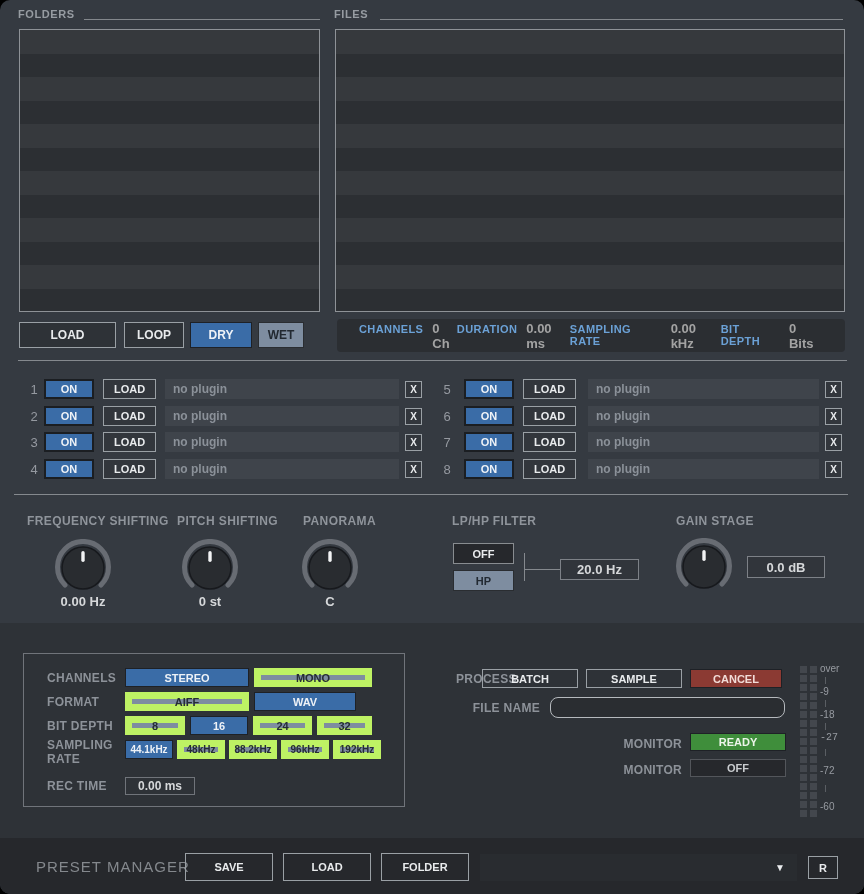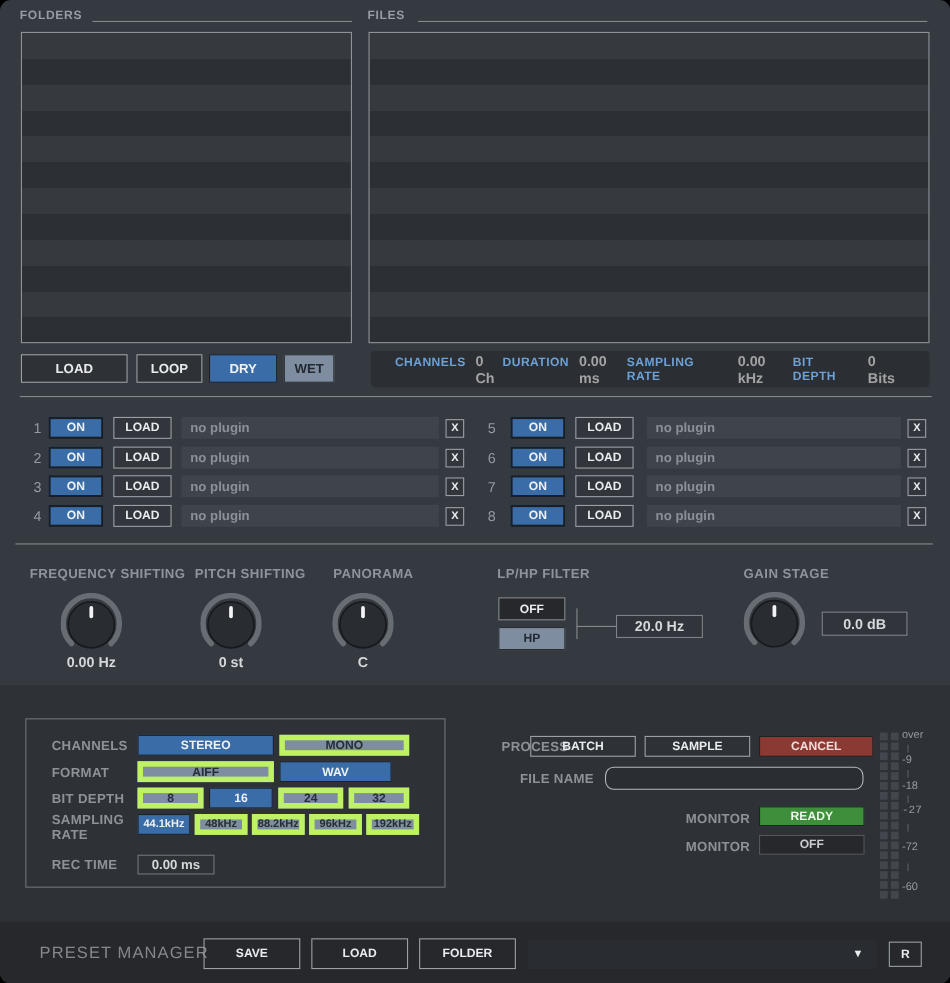--- a/index.html
+++ b/index.html
@@ -34,21 +34,21 @@
   .knobval{position:absolute;width:80px;text-align:center;font-size:13px;font-weight:bold;color:#d6d8da;}
   .valbox{position:absolute;border:1px solid #7d8187;background:#31353b;color:#d6d8da;
           font-size:13px;font-weight:bold;display:flex;align-items:center;justify-content:center;}
   .bottom{position:absolute;left:0;top:623px;width:864px;height:215px;background:#2e3237;}
   .setpanel{position:absolute;left:23px;top:653px;width:382px;height:154px;border:1px solid #70747a;}
   .setlabel{position:absolute;font-size:12px;font-weight:bold;color:#8d9299;letter-spacing:.3px;}
   .opt{position:absolute;height:19px;display:flex;align-items:center;justify-content:center;
        font-size:11px;font-weight:bold;}
   .opt.small{font-size:10px;}
   .obl{background:#3a6ca7;border:1px solid #1e2126;color:#eef2f7;}
-  .osl{background:#7e8da0;border:5px solid #bef264;color:#262d35;}
+  .osl{background:#7e8da0;border:7px solid #bef264;color:#262d35;}
   .meter-grid{position:absolute;left:800px;top:666px;display:grid;
        grid-template-columns:7px 7px;grid-auto-rows:7px;column-gap:3px;row-gap:2px;}
   .msq{background:#43474d;}
   .mlabel{position:absolute;left:820px;font-size:10px;color:#979ba1;}
   .mtick{position:absolute;left:825px;width:1px;height:7px;background:#5a5e63;}
   .presetbar{position:absolute;left:0;top:838px;width:864px;height:56px;background:#26282c;
        border-radius:0 0 10px 10px;}
   .ptitle{position:absolute;left:36px;top:858px;font-size:15px;color:#84888d;letter-spacing:1px;}
   .pbtn{position:absolute;top:853px;width:88px;height:28px;background:transparent;
         border:1px solid #9aa0a5;color:#e9ebed;font-size:11px;font-weight:bold;
@@ -226,21 +226,21 @@
   <div class="opt obl small" style="left:125px;top:740px;width:48px;">44.1kHz</div>
   <div class="opt osl small" style="left:177px;top:740px;width:48px;">48kHz</div>
   <div class="opt osl small" style="left:229px;top:740px;width:48px;">88.2kHz</div>
   <div class="opt osl small" style="left:281px;top:740px;width:48px;">96kHz</div>
   <div class="opt osl small" style="left:333px;top:740px;width:48px;">192kHz</div>
   <div class="valbox" style="left:125px;top:777px;width:70px;height:18px;background:transparent;border-color:#70747a;font-size:12px;">0.00 ms</div>
 
   <div class="setlabel" style="left:420px;top:672px;padding-left:36px;">PROCESS</div>
   <div class="btn" style="left:482px;top:669px;width:96px;height:19px;background:transparent;border:1px solid #9aa0a5;color:#e9ebed;font-size:11px;">BATCH</div>
   <div class="btn" style="left:586px;top:669px;width:96px;height:19px;background:transparent;border:1px solid #9aa0a5;color:#e9ebed;font-size:11px;">SAMPLE</div>
-  <div class="btn" style="left:690px;top:669px;width:104px;height:19px;background:#8b3a33;border:1px solid #1e2126;color:#f2dcd8;font-size:11px;">CANCEL</div>
+  <div class="btn" style="left:690px;top:669px;width:92px;height:19px;background:#8b3a33;border:1px solid #1e2126;color:#f2dcd8;font-size:11px;">CANCEL</div>
   <div class="setlabel" style="left:420px;top:701px;width:120px;text-align:right;">FILE NAME</div>
   <input class="fninput" type="text" value="" style="">
   <div class="setlabel" style="left:562px;top:737px;width:120px;text-align:right;">MONITOR</div>
   <div class="btn" style="left:690px;top:733px;width:96px;height:18px;background:#3f8e3b;border:1px solid #1e2126;color:#ecf5ea;font-size:11px;">READY</div>
   <div class="setlabel" style="left:562px;top:763px;width:120px;text-align:right;">MONITOR</div>
   <div class="btn" style="left:690px;top:759px;width:96px;height:18px;background:#26282c;border:1px solid #53565b;color:#c9cccf;font-size:11px;">OFF</div>
 
   <div class="meter-grid">
       <div class="msq"></div>
       <div class="msq"></div>

